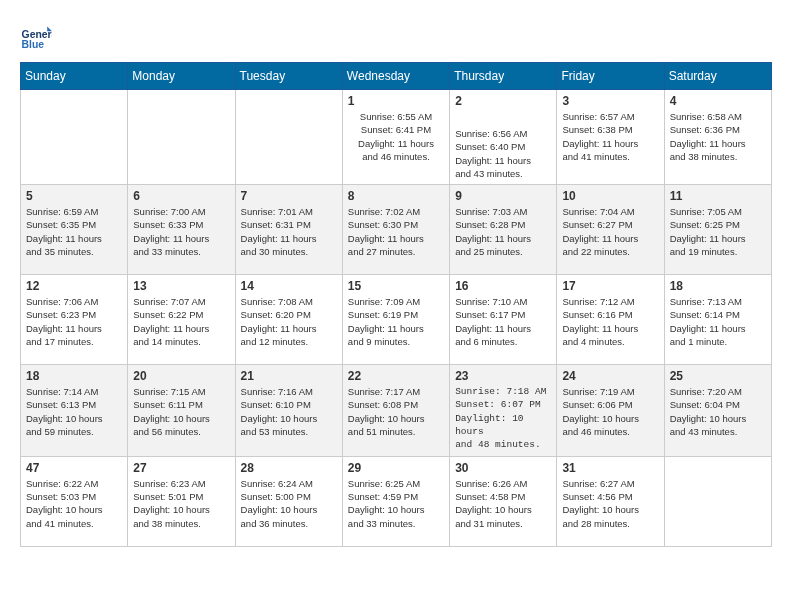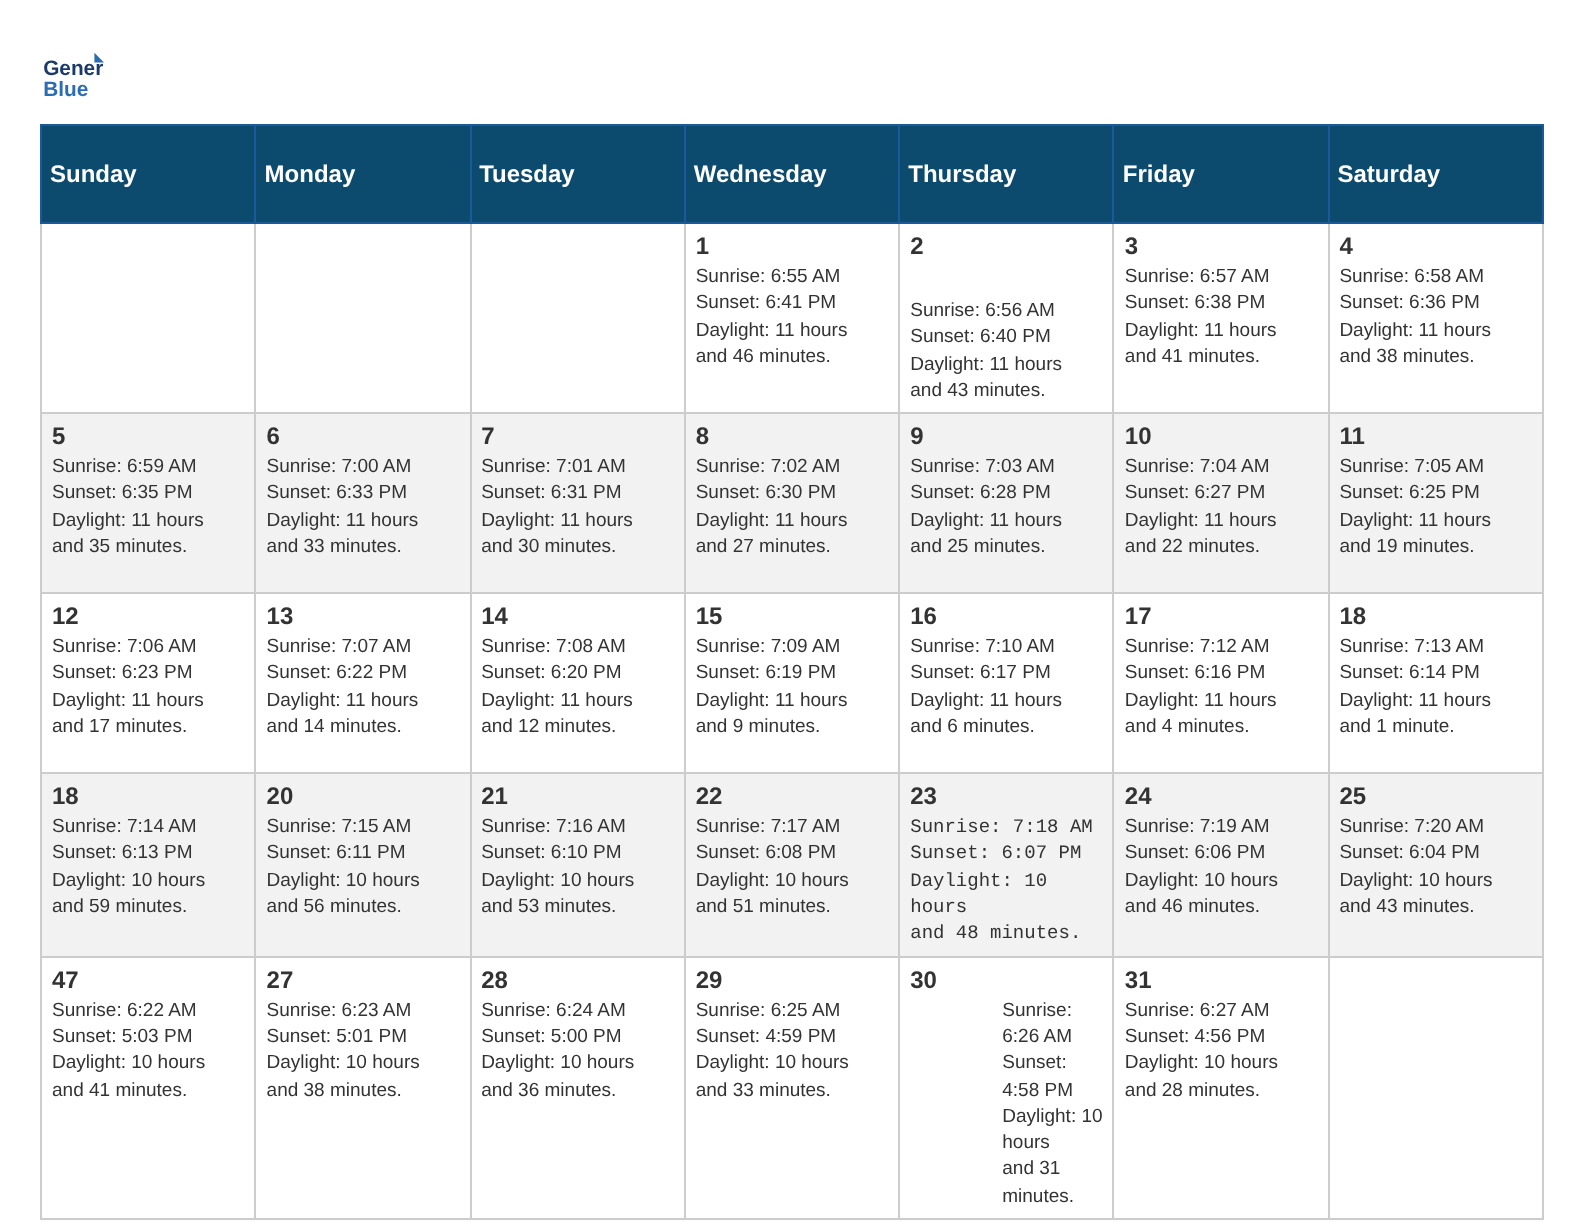--- a/index.html
+++ b/index.html
@@ -36,25 +36,25 @@
     .subtitle {
       font-size: 14px;
       color: #444;
     }
     table {
       width: 100%;
       border-collapse: collapse;
       table-layout: fixed;
     }
     thead th {
-      background-color: #0c4a6e;
+      background-color: #0369a1;
       color: #fff;
       font-size: 12px;
-      font-weight: bold;
-      padding: 17px 4px;
+      font-weight: normal;
+      padding: 6px 4px;
       text-align: left;
       border: 1px solid #1a5a9a;
     }
     tbody td {
       border: 1px solid #ccc;
       vertical-align: top;
       padding: 4px 5px;
       font-size: 10px;
       color: #333;
       height: 90px;
@@ -112,21 +112,21 @@
         <th>Saturday</th>
       </tr>
   </thead>
   <tbody id="calendar-body">
       <tr>
         <td class="empty-cell"></td>
         <td class="empty-cell"></td>
         <td class="empty-cell"></td>
         <td>
           <span class="day-number">1</span>
-          <div class="cell-content" style="white-space: pre-line;">Sunrise: 6:55 AM
+          <div class="cell-content" style="white-space: pre-line; text-align: center;">Sunrise: 6:55 AM
 Sunset: 6:41 PM
 Daylight: 11 hours
 and 46 minutes.</div>
         </td>
         <td>
           <span class="day-number">2</span>
           <div class="cell-content" style="white-space: pre-line; margin-top: 19px;">Sunrise: 6:56 AM
 Sunset: 6:40 PM
 Daylight: 11 hours
 and 43 minutes.</div>
@@ -323,21 +323,21 @@
         </td>
         <td>
           <span class="day-number">29</span>
           <div class="cell-content" style="white-space: pre-line;">Sunrise: 6:25 AM
 Sunset: 4:59 PM
 Daylight: 10 hours
 and 33 minutes.</div>
         </td>
         <td>
           <span class="day-number">30</span>
-          <div class="cell-content" style="white-space: pre-line; margin-left: 46px;">Sunrise: 6:26 AM
+          <div class="cell-content" style="white-space: pre-line;">Sunrise: 6:26 AM
 Sunset: 4:58 PM
 Daylight: 10 hours
 and 31 minutes.</div>
         </td>
         <td>
           <span class="day-number">31</span>
           <div class="cell-content" style="white-space: pre-line;">Sunrise: 6:27 AM
 Sunset: 4:56 PM
 Daylight: 10 hours
 and 28 minutes.</div>

